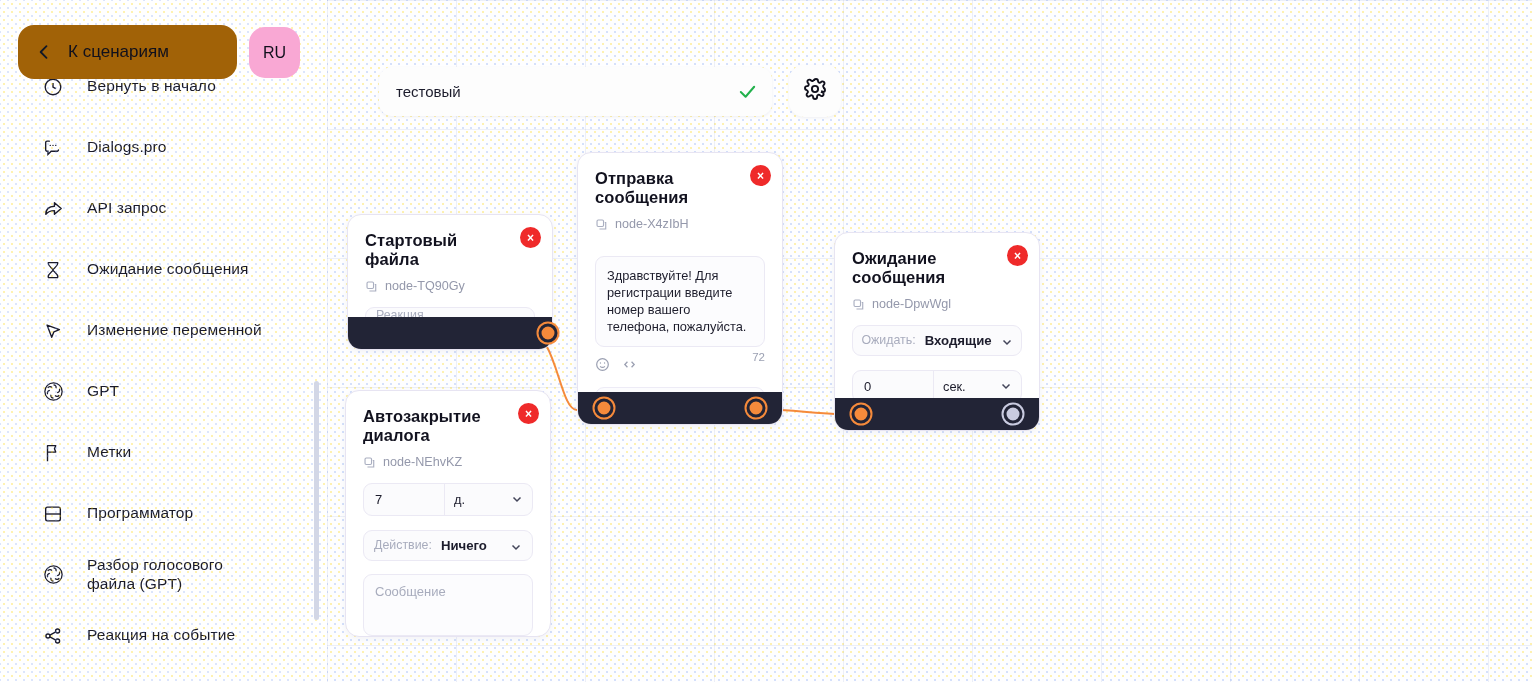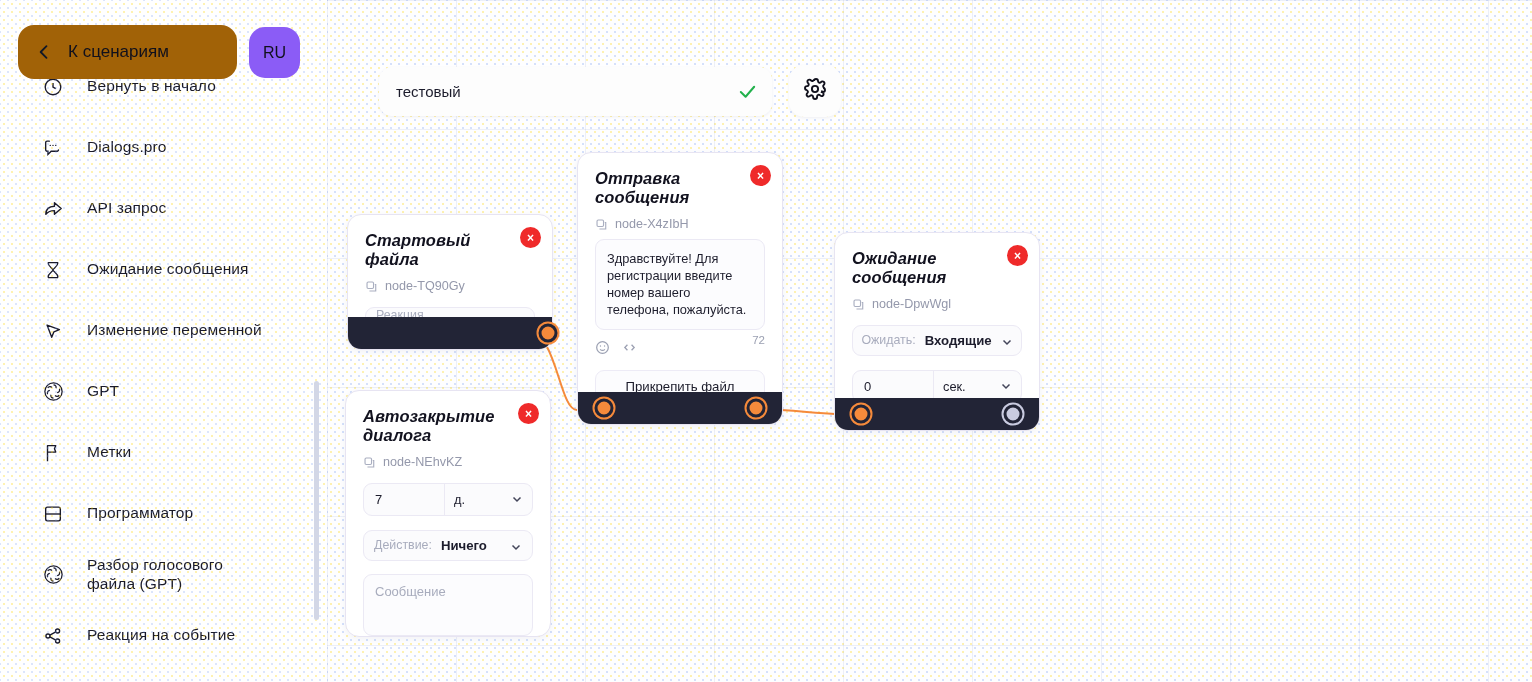--- a/index.html
+++ b/index.html
@@ -49,21 +49,21 @@
     border-radius: 16px;
     display: flex; align-items: center;
     padding-left: 16px; gap: 14px;
     cursor: pointer; z-index: 20;
   }
   #back-pill .chev { width: 20px; height: 20px; color:#111827; flex:0 0 20px;}
   #back-pill .lbl { font-size: 17px; color: #10101c; }
   #lang-pill {
     position: absolute; left: 249px; top: 27px;
     width: 51px; height: 51px;
-    background: #8b5cf6; border-radius: 16px;
+    background: #f9a8d4; border-radius: 16px;
     display: flex; align-items: center; justify-content: center;
     font-size: 16px; color: #10101c; cursor: pointer; z-index: 20;
   }
 
   #sb-track {
     position: absolute; left: 314px; top: 381px;
     width: 5px; height: 239px;
     background: #d3d7e6; border-radius: 3px; z-index: 21;
   }
 
@@ -128,21 +128,20 @@
     background: #ffffff;
     border: 1px solid #e7e4f2;
     border-radius: 14px;
     box-shadow: 0 2px 7px rgba(40,45,90,.06);
   }
   .node-body { padding: 16px 17px 8px 17px; }
   .node-title {
     font-size: 16.5px; font-weight: bold; color: #12121f;
     line-height: 1.17; letter-spacing: .1px;
     padding-right: 34px;
-    font-style: italic;
   }
   .node-id-row { display: flex; align-items: center; gap: 7px; margin-top: 9px; }
   .node-id-row .cp { width: 13px; height: 13px; color: #a9aec0; flex: 0 0 13px; cursor: pointer; }
   .node-id { font-size: 12.6px; color: #9498ab; }
   .node-close {
     position: absolute; right: 11px; top: 12px;
     width: 21px; height: 21px; border-radius: 50%;
     background: #ef2a2a; color: #fff;
     display: flex; align-items: center; justify-content: center;
     font-size: 12px; font-weight: bold; cursor: pointer;
@@ -167,21 +166,21 @@
     gap: 9px;
     height: 31px; border-radius: 9px;
     background: #fbfbfd; border: 1px solid #ebe9f4;
     padding: 8px 10px; cursor: pointer;
   }
   .fl { font-size: 12.4px; color: #a8acbd; }
   .fv { font-size: 13.2px; color: #1c1c2c; font-weight: bold; }
   .chev-s { margin-left: auto; width: 12px; height: 12px; color: #43455a; flex:0 0 12px;}
 
   .msg-area {
-    margin-top: 8px;
+    margin-top: 25px;
     border: 1px solid #ebe9f4; border-radius: 9px;
     background: #fcfcfe;
     padding: 10px 11px;
     min-height: 74px;
     font-size: 12.8px; color: #1d1d2c; line-height: 1.35;
   }
   .msg-tools { display: flex; align-items: center; gap: 12px; margin-top: 10px; position: relative; }
   .msg-tools .t { width: 15px; height: 15px; color: #9ba0b2; cursor: pointer; }
   .msg-count { position: absolute; right: 0; top: -6px; font-size: 11.5px; color: #9ba0b2; }
   .attach-btn {

